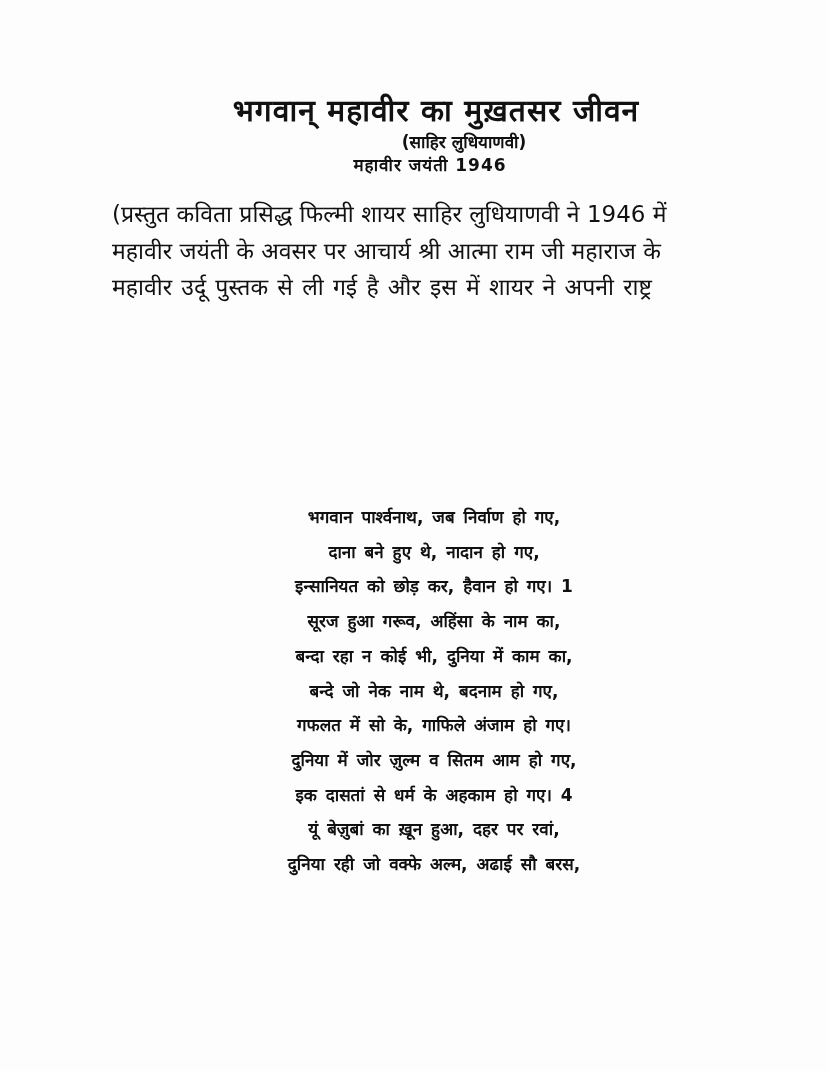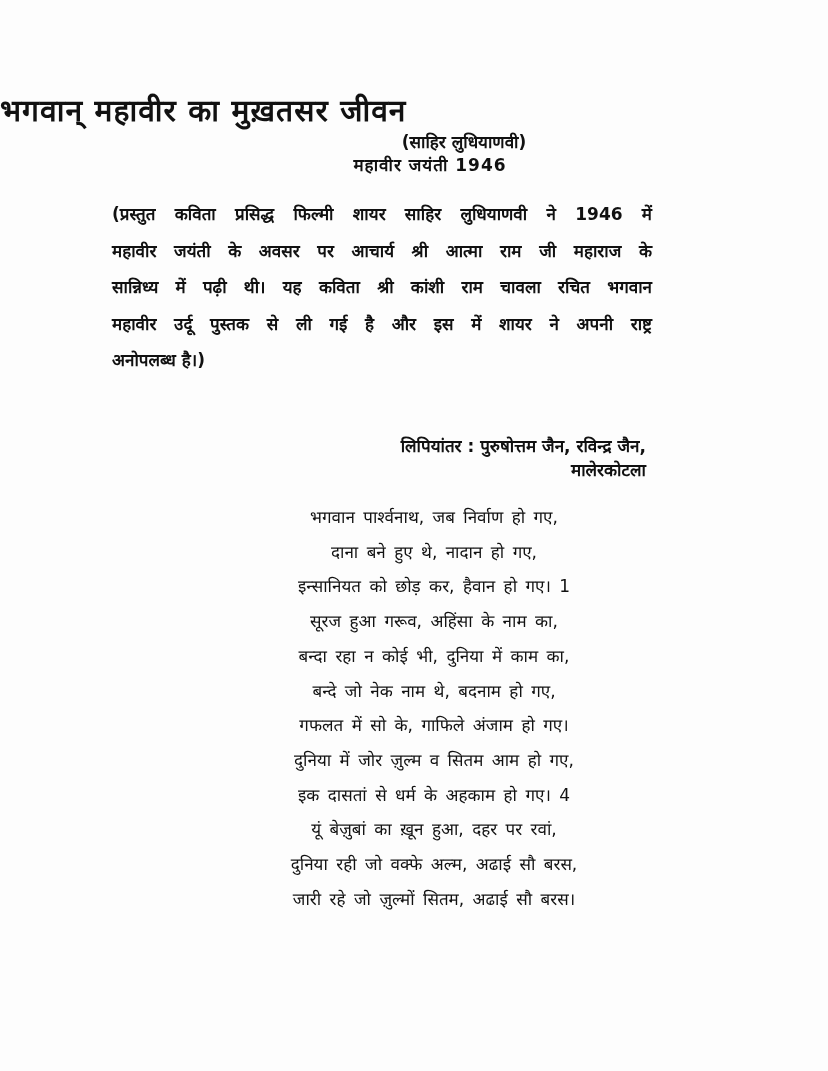--- a/index.html
+++ b/index.html
@@ -17,24 +17,26 @@
     }
     .page {
       position: absolute;
       left: 0; top: 0;
       width: 828px; height: 1071px;
     }
     .title {
       position: absolute;
       left: 0; width: 828px;
       top: 92px;
+      text-align: center;
       font-size: 30px;
       font-weight: bold;
       letter-spacing: 1px;
       line-height: 38px;
+      padding-left: 44px;
       box-sizing: border-box;
     }
     .subtitle {
       position: absolute;
       left: 0; width: 828px;
       top: 130px;
       text-align: center;
       font-size: 17px;
       font-weight: bold;
       line-height: 24px;
@@ -51,22 +53,22 @@
       line-height: 24px;
       letter-spacing: 1px;
       padding-left: 32px;
       box-sizing: border-box;
     }
     .intro {
       position: absolute;
       left: 112px;
       top: 196px;
       width: 540px;
-      font-size: 17px;
-      font-weight: bold;
+      font-size: 23px;
+      font-weight: normal;
       line-height: 36.5px;
       text-align: justify;
       text-align-last: left;
     }
     .intro .line {
       display: block;
       text-align: justify;
       text-align-last: justify;
       white-space: nowrap;
     }
@@ -84,59 +86,52 @@
     }
     .poem {
       position: absolute;
       left: 0;
       width: 828px;
       top: 500px;
       padding-left: 40px;
       box-sizing: border-box;
       text-align: center;
       font-size: 17px;
-      font-weight: normal;
+      font-weight: bold;
       line-height: 34.7px;
     }
     .poem .verse {
       display: block;
       white-space: nowrap;
       word-spacing: 3px;
     }
   </style>
 </head>
 <body>
 
 <div class="page">
 
   <div class="title">भगवान् महावीर का मुख़तसर जीवन</div>
   <div class="subtitle">(साहिर लुधियाणवी)</div>
   <div class="occasion">महावीर जयंती 1946</div>
 
   <div class="intro">
     <span class="line">(प्रस्तुत कविता प्रसिद्ध फिल्मी शायर साहिर लुधियाणवी ने 1946 में</span>
     <span class="line">महावीर जयंती के अवसर पर आचार्य श्री आत्मा राम जी महाराज के</span>
-    <span class="line">सान्निध्य में पढ़ी थी। यह कविता श्री कांशी राम चावला रचित भगवान</span>
     <span class="line">महावीर उर्दू पुस्तक से ली गई है और इस में शायर ने अपनी राष्ट्र</span>
-    <span class="line last">अनोपलब्ध है।)</span>
   </div>
 
-  <div class="credit">
-    <div>लिपियांतर : पुरुषोत्तम जैन, रविन्द्र जैन,</div>
-    <div>मालेरकोटला</div>
-  </div>
 
   <div class="poem">
     <span class="verse">भगवान पार्श्वनाथ, जब निर्वाण हो गए,</span>
     <span class="verse">दाना बने हुए थे, नादान हो गए,</span>
     <span class="verse">इन्सानियत को छोड़ कर, हैवान हो गए। 1</span>
     <span class="verse">सूरज हुआ गरूव, अहिंसा के नाम का,</span>
     <span class="verse">बन्दा रहा न कोई भी, दुनिया में काम का,</span>
     <span class="verse">बन्दे जो नेक नाम थे, बदनाम हो गए,</span>
     <span class="verse">गफलत में सो के, गाफिले अंजाम हो गए।</span>
     <span class="verse">दुनिया में जोर ज़ुल्म व सितम आम हो गए,</span>
     <span class="verse">इक दासतां से धर्म के अहकाम हो गए। 4</span>
     <span class="verse">यूं बेज़ुबां का ख़ून हुआ, दहर पर रवां,</span>
     <span class="verse">दुनिया रही जो वक्फे अल्म, अढाई सौ बरस,</span>
-    <span class="verse">जारी रहे जो ज़ुल्मों सितम, अढाई सौ बरस।</span>
   </div>
 
 </div>
 
 </body></html>

